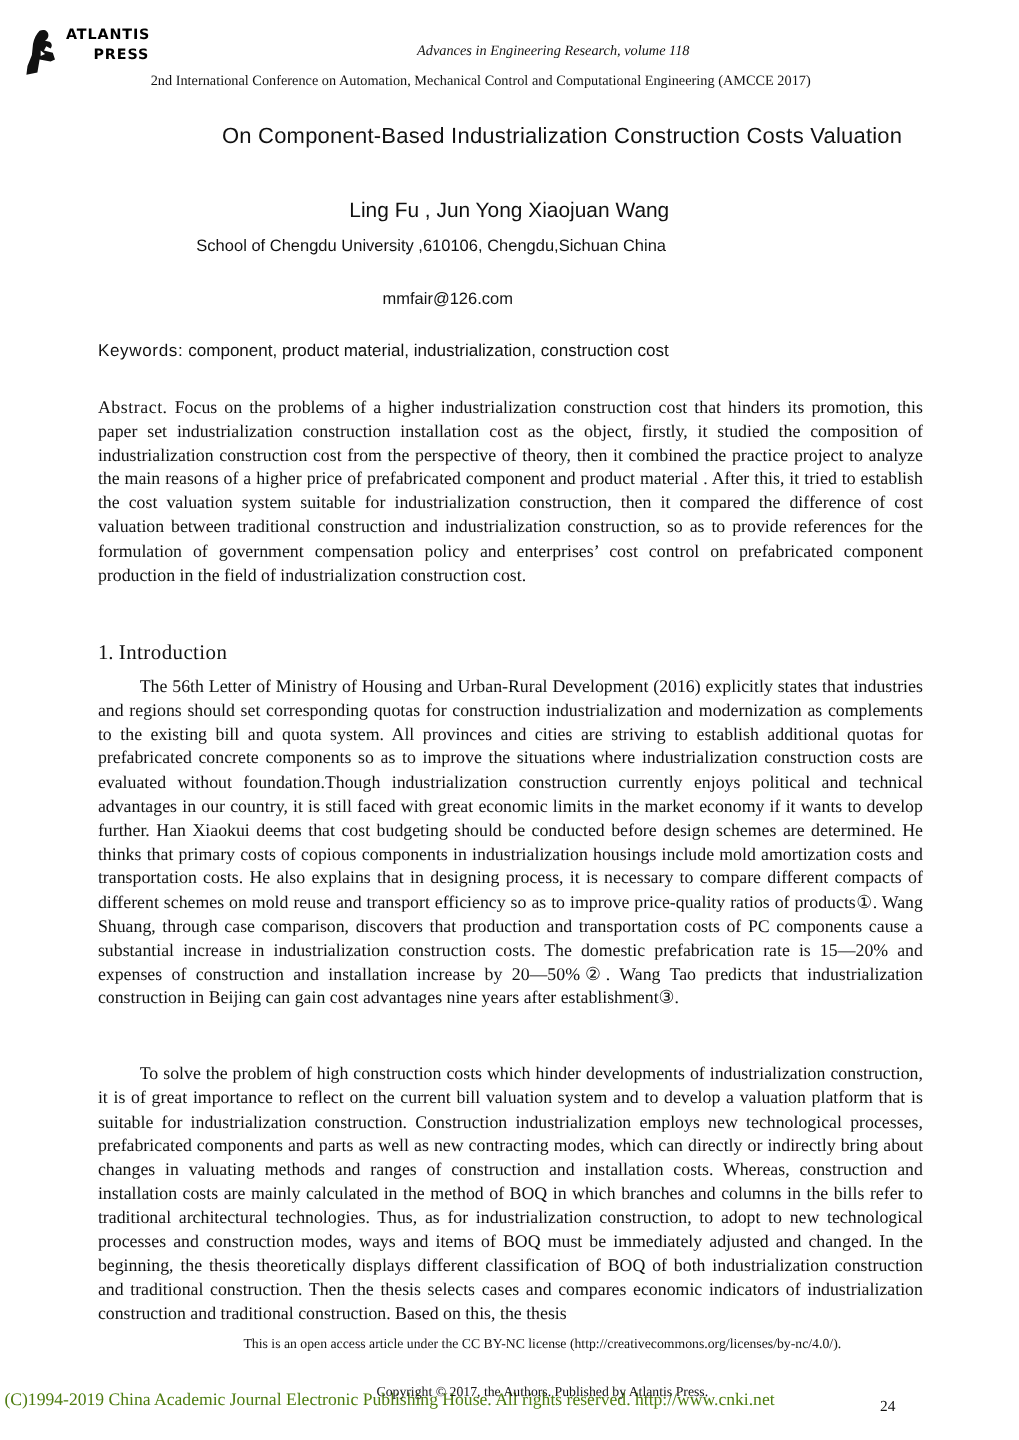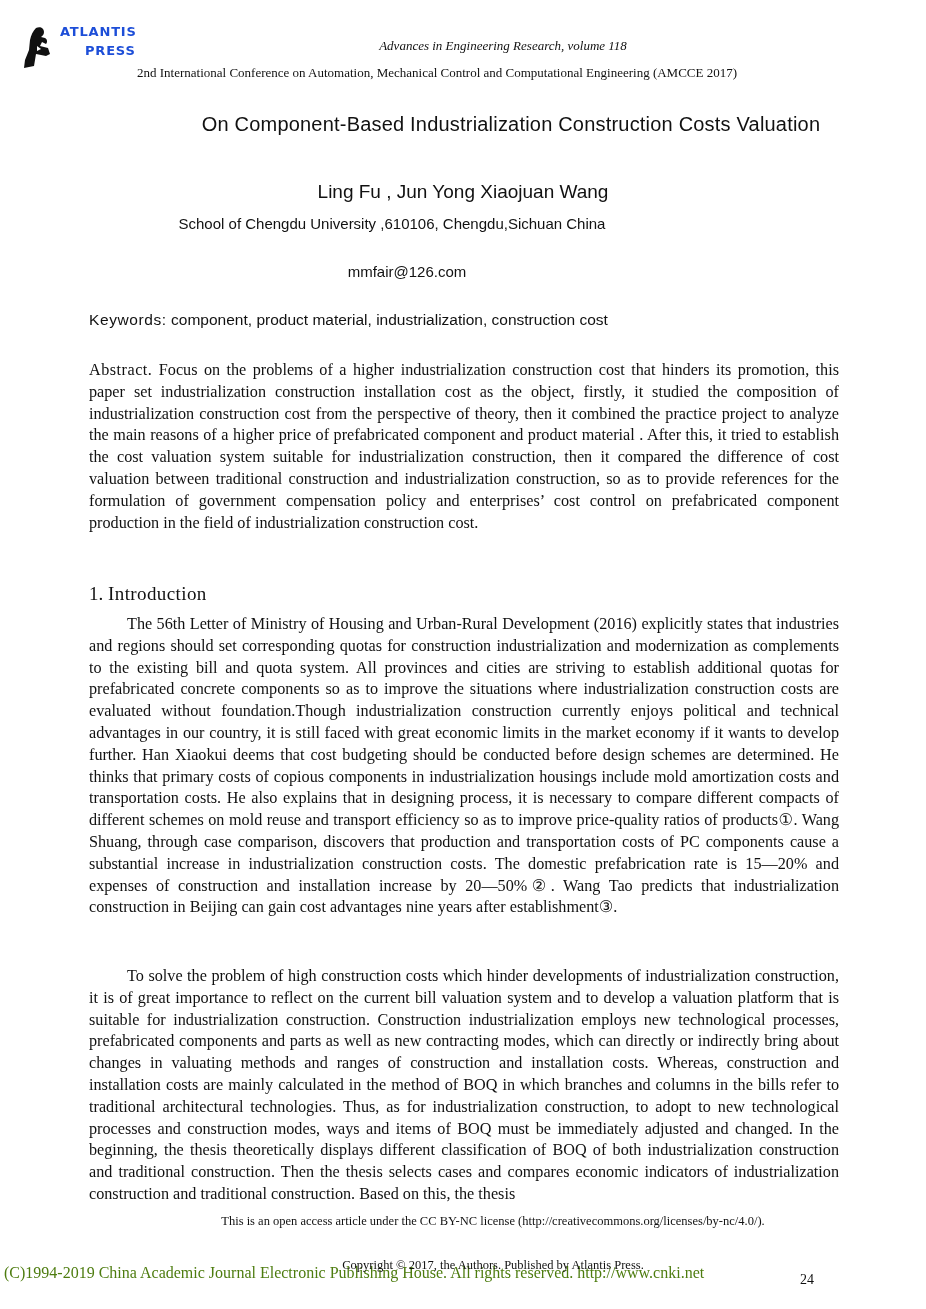--- a/index.html
+++ b/index.html
@@ -2,21 +2,21 @@
 <html><head>
 <meta charset="utf-8">
 <style>
   html, body { margin:0; padding:0; background:#ffffff; }
   body { width:926px; height:1309px; position:relative; overflow:hidden; color:#111; }
   .serif { font-family: "Liberation Serif", "DejaVu Serif", serif; }
   .sans { font-family: "Liberation Sans", "DejaVu Sans", sans-serif; }
 
   #logo { position:absolute; left:22px; top:24px; width:112px; height:46px; }
   #logo svg { position:absolute; left:0; top:2px; }
-  #logo .l1, #logo .l2 { position:absolute; font-family:"DejaVu Sans", sans-serif; font-weight:bold; font-size:13px; letter-spacing:0.8px; color:#1d4ed8; }
+  #logo .l1, #logo .l2 { position:absolute; font-family:"DejaVu Sans", sans-serif; font-weight:bold; font-size:13px; letter-spacing:0.8px; color:#000000; }
   #logo .l1 { left:38px; top:0px; }
   #logo .l2 { left:63px; top:19px; }
 
   #series { position:absolute; top:38px; left:0; width:926px; text-align:center; font-style:italic; font-size:13px; }
   #conf { position:absolute; top:65px; left:0; width:794px; text-align:center; font-size:13px; }
   #series span { margin-left:80px; }
   #conf span { margin-left:80px; }
 
   #title { position:absolute; top:113px; left:0; width:926px; text-align:center; font-size:20px; letter-spacing:0.2px;padding-left:48px; }
   #authors { position:absolute; top:181px; left:0; width:926px; text-align:center; font-size:19px; }

